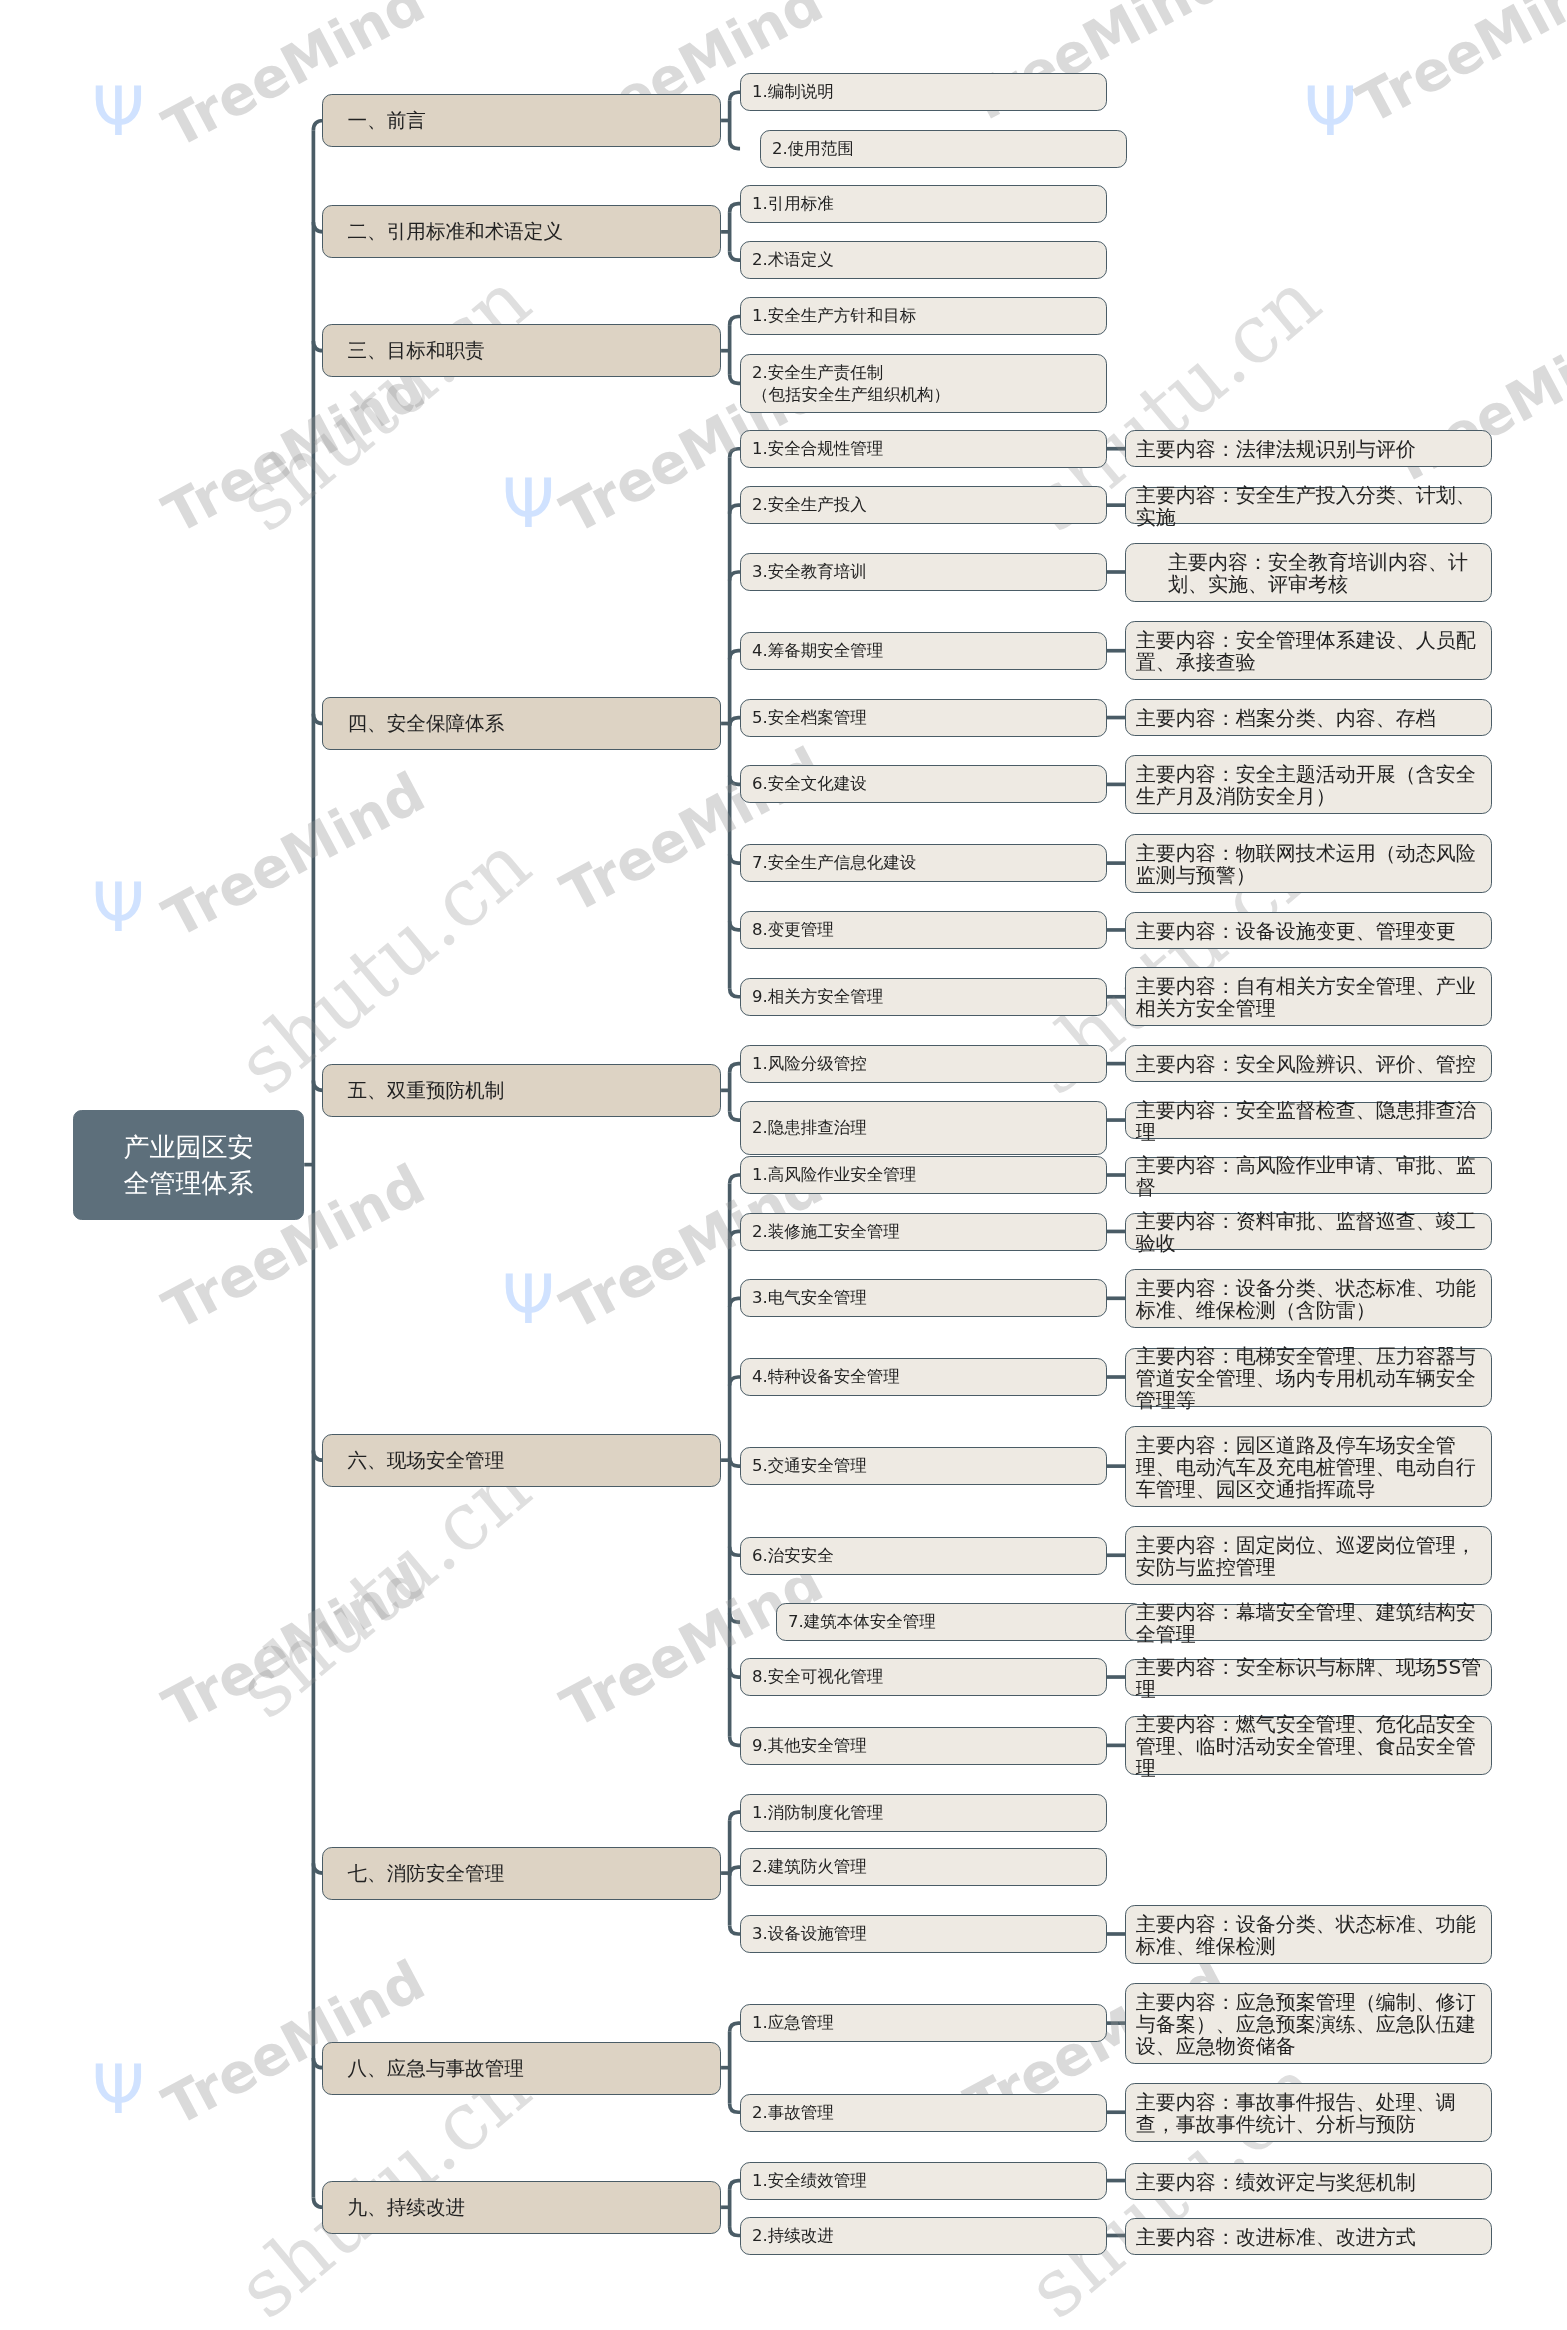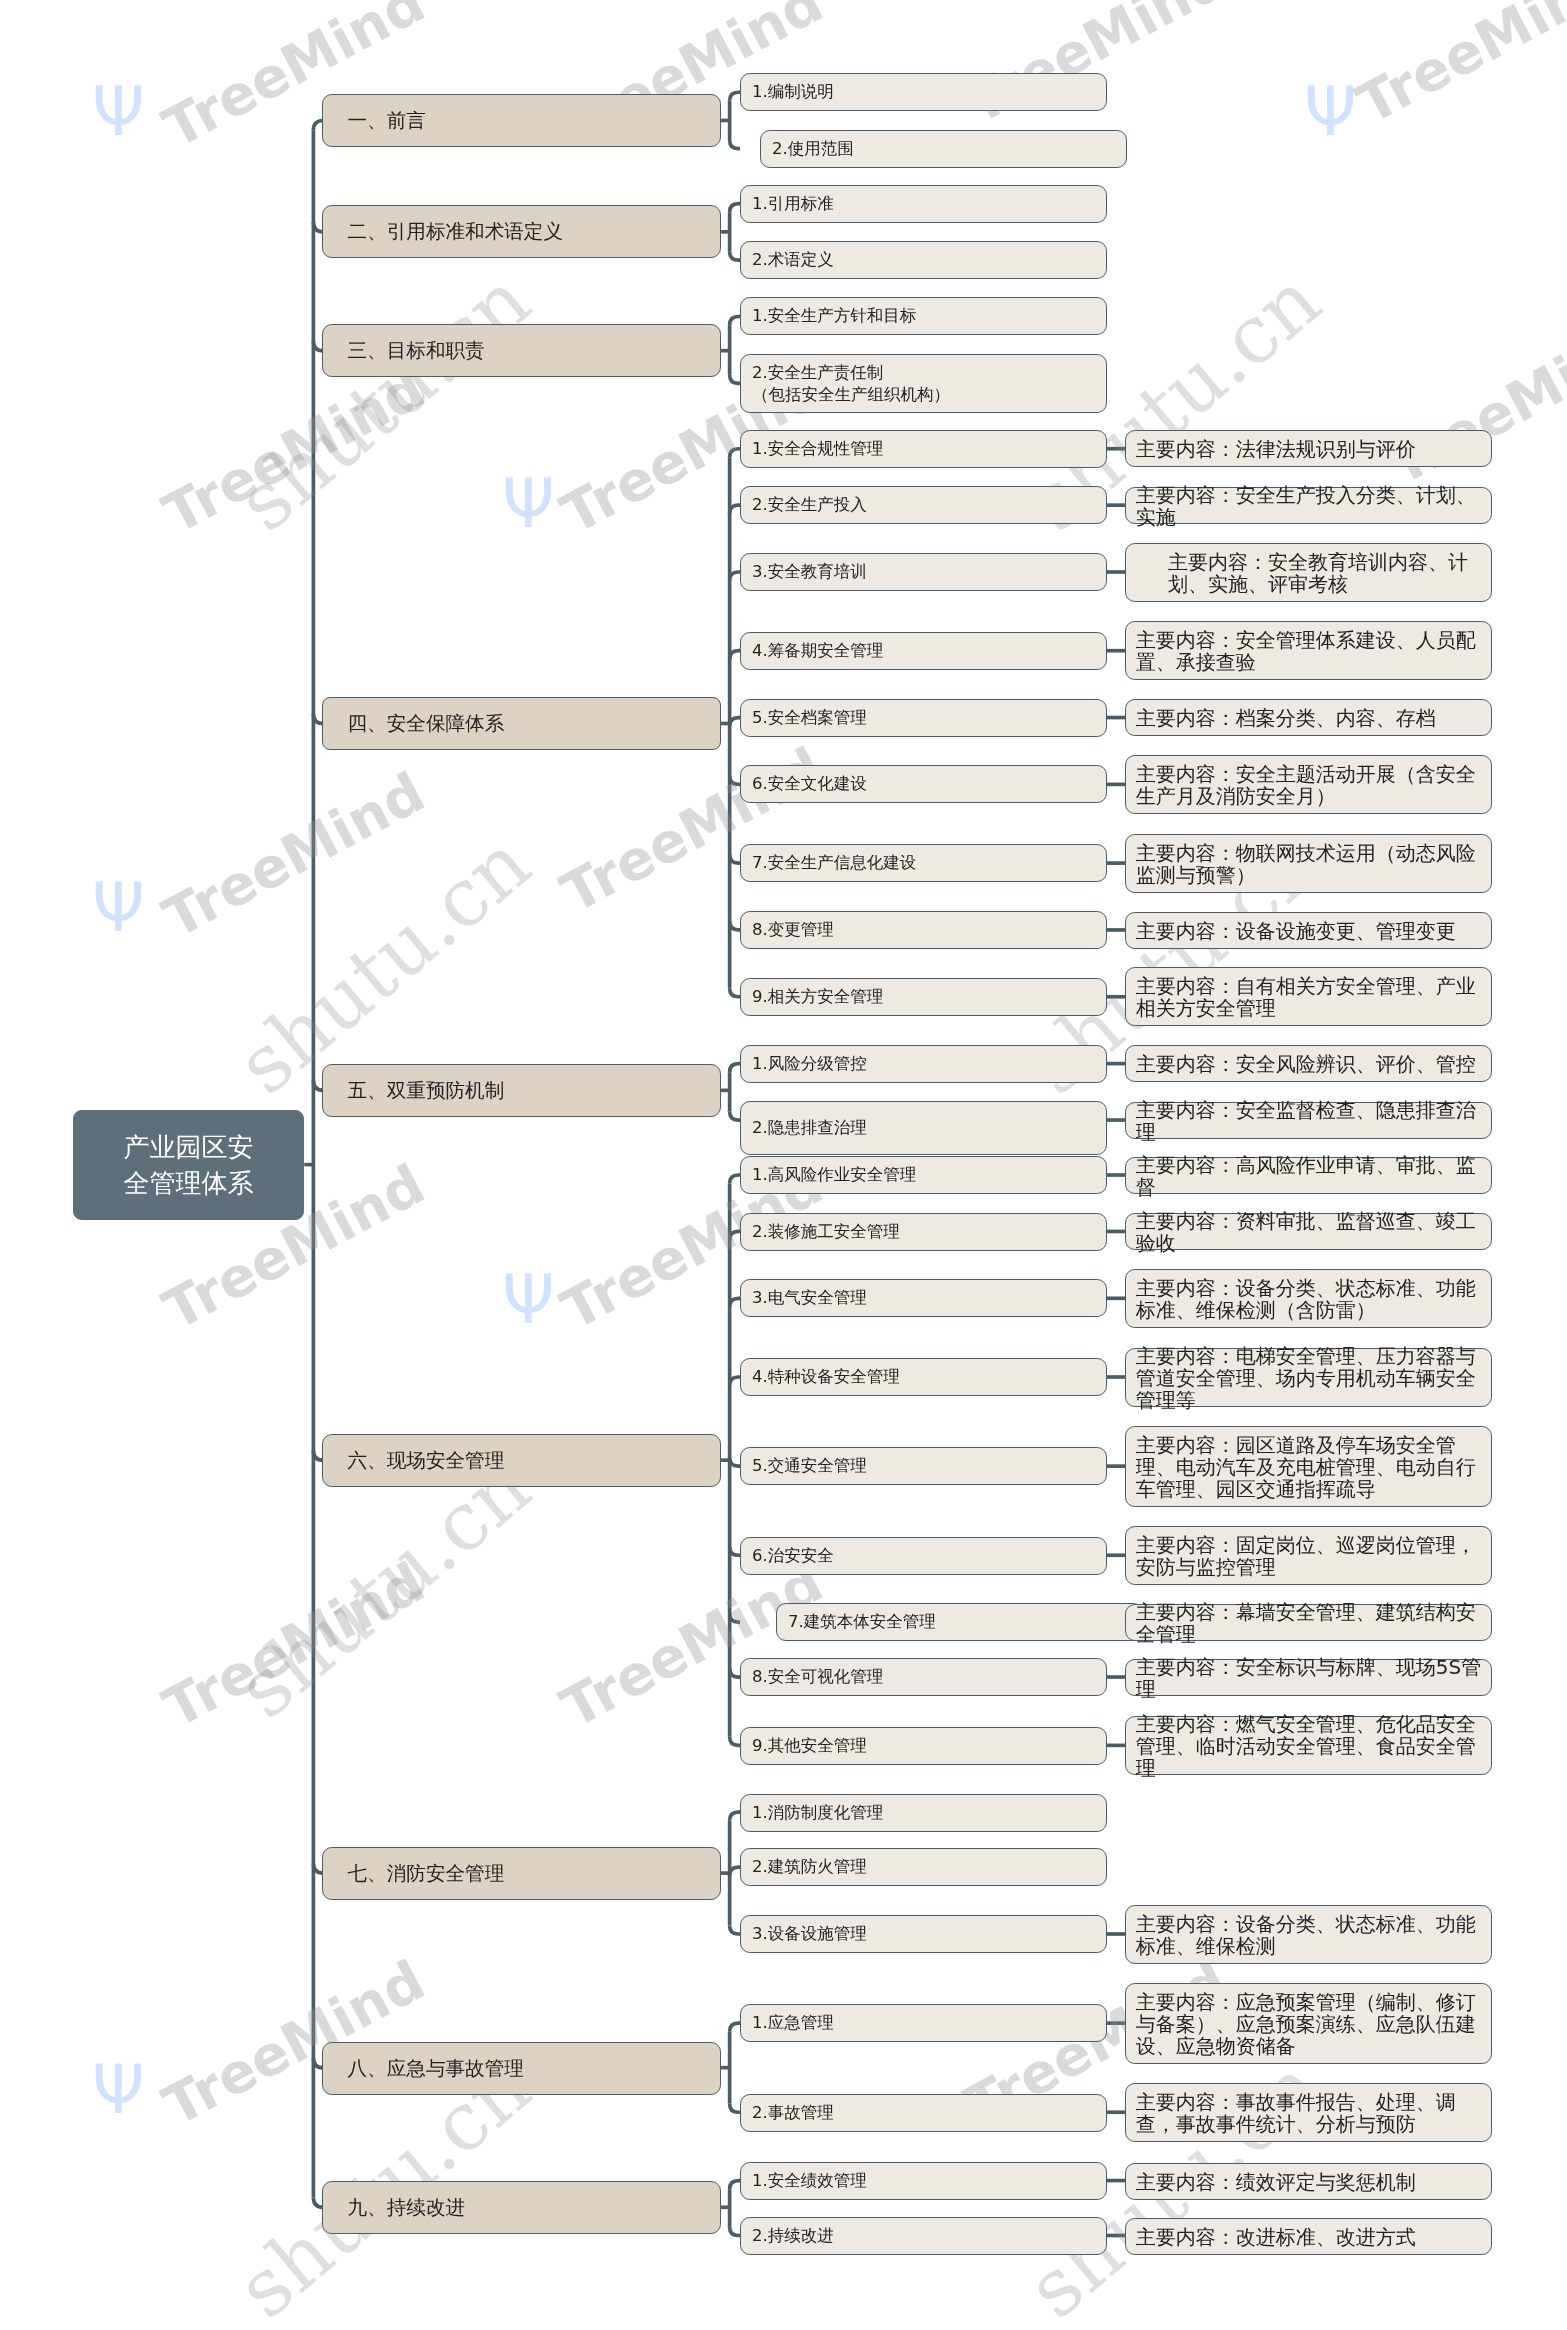--- a/index.html
+++ b/index.html
@@ -250,21 +250,21 @@
       </div>
       <div class="node l3" style="left: 1125px; top: 1102px; width: 367px; height: 37px;">
         <span>主要内容：安全监督检查、隐患排查治理</span>
       </div>
       <div class="node l1" style="left: 322px; top: 1434px; width: 399px; height: 53px;">
         <span>六、现场安全管理</span>
       </div>
       <div class="node l2" style="left: 740px; top: 1156px; width: 367px; height: 38px;">
         <span>1.高风险作业安全管理</span>
       </div>
-      <div class="node l3" style="left: 1125px; top: 1157px; width: 367px; height: 37px;">
+      <div class="node l3" style="left: 1125px; top: 1157px; width: 367px; height: 37px; border-radius: 7px;">
         <span>主要内容：高风险作业申请、审批、监督</span>
       </div>
       <div class="node l2" style="left: 740px; top: 1213px; width: 367px; height: 38px;">
         <span>2.装修施工安全管理</span>
       </div>
       <div class="node l3" style="left: 1125px; top: 1213px; width: 367px; height: 37px;">
         <span>主要内容：资料审批、监督巡查、竣工验收</span>
       </div>
       <div class="node l2" style="left: 740px; top: 1279px; width: 367px; height: 38px;">
         <span>3.电气安全管理</span>

